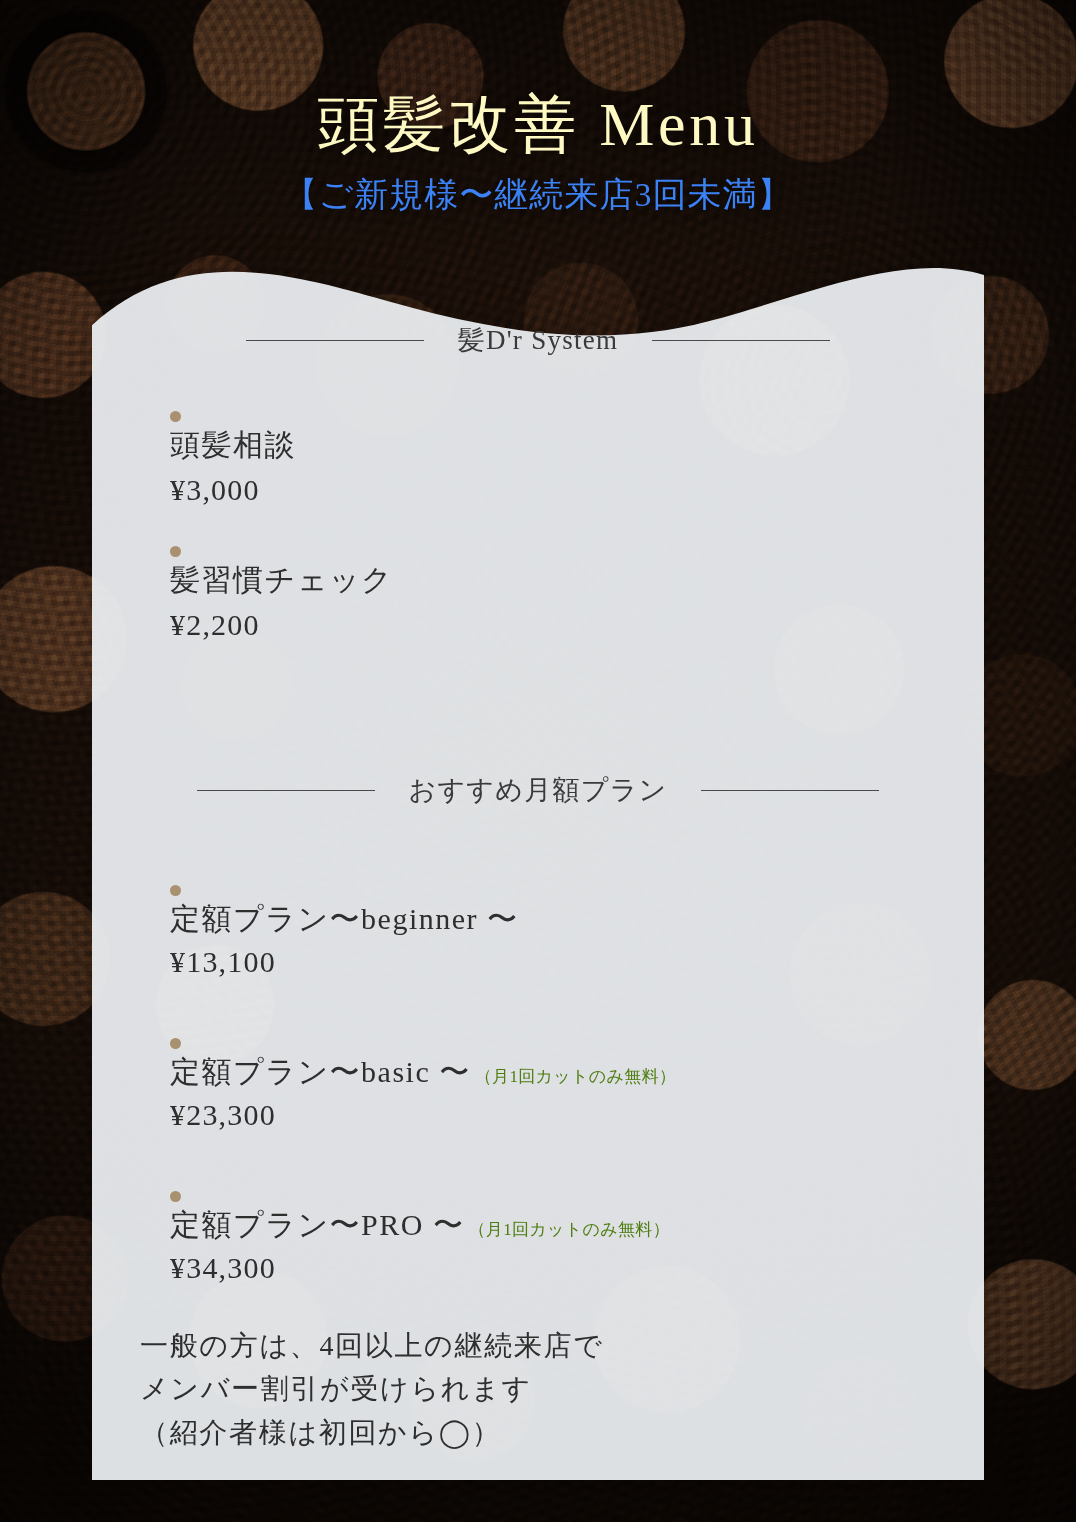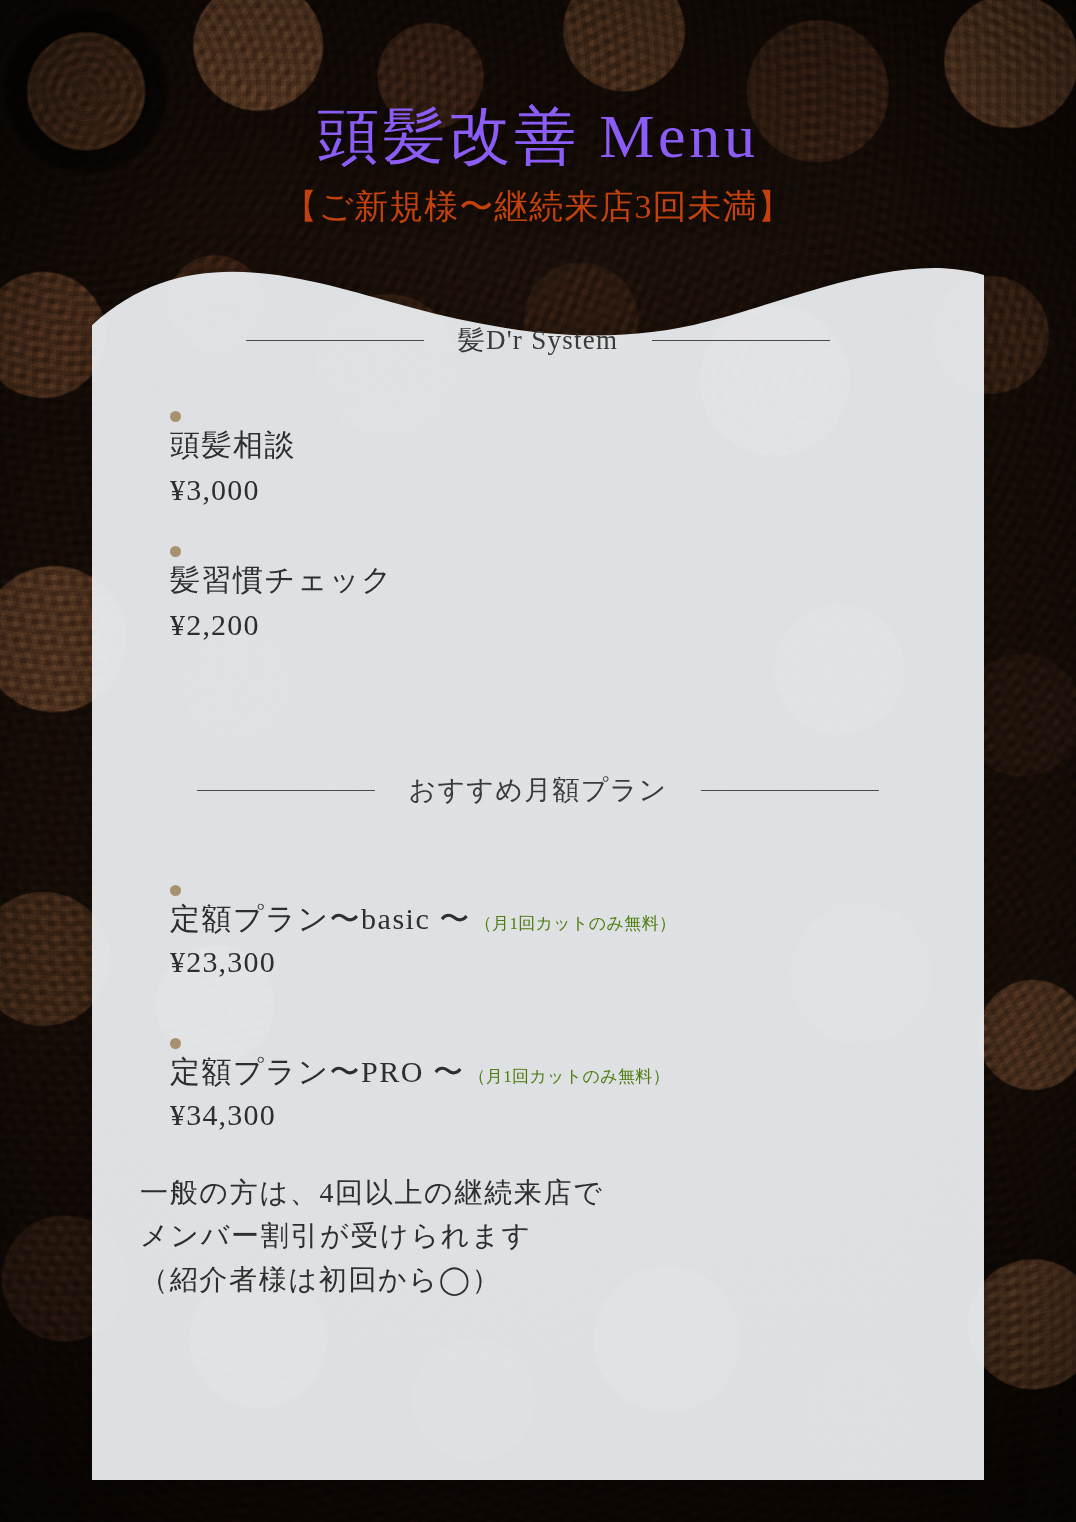--- a/index.html
+++ b/index.html
@@ -79,32 +79,32 @@
   
   .header {
     position: absolute;
     top: 0;
     left: 0;
     right: 0;
     text-align: center;
     z-index: 5;
   }
   .poster-title {
-    margin: 12px;
+    margin: 0;
     padding-top: 90px;
-    color: #8b5cf6;
+    color: #fef9c3;
     font-size: 62px;
     font-weight: 400;
     letter-spacing: 0.06em;
     line-height: 1.1;
     text-shadow: 0 2px 14px rgba(0,0,0,0.55);
   }
   .poster-subtitle {
     margin: 14px 0 0 0;
-    color: #c2410c;
+    color: #3b82f6;
     font-size: 34px;
     font-weight: 400;
     letter-spacing: 0.03em;
     text-shadow: 0 2px 12px rgba(0,0,0,0.55);
   }
 
   
   .card {
     position: absolute;
     left: 92px;
@@ -284,20 +284,27 @@
       <div class="section-head sec2">
         <span class="rule"></span>
         <span class="label">おすすめ月額プラン</span>
         <span class="rule"></span>
       </div>
 
       <ul class="items group-plans">
         <li class="item">
           <span class="bullet"></span>
           <span class="item-text">
+            <span class="item-name">定額プラン〜beginner 〜</span>
+          </span>
+          <span class="item-price">¥13,100</span>
+        </li>
+        <li class="item">
+          <span class="bullet"></span>
+          <span class="item-text">
             <span class="item-name">定額プラン〜basic 〜</span>
             <span class="item-sub">（月1回カットのみ無料）</span>
           </span>
           <span class="item-price">¥23,300</span>
         </li>
         <li class="item">
           <span class="bullet"></span>
           <span class="item-text">
             <span class="item-name">定額プラン〜PRO 〜</span>
             <span class="item-sub">（月1回カットのみ無料）</span>

